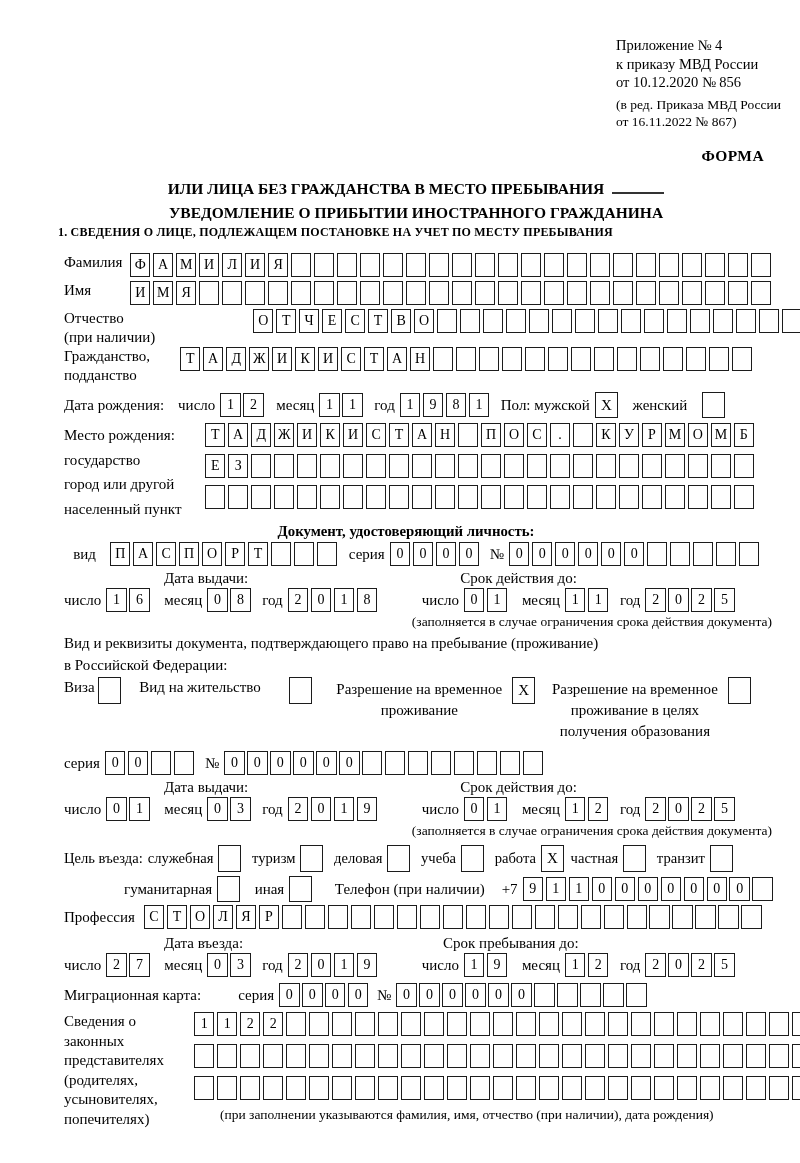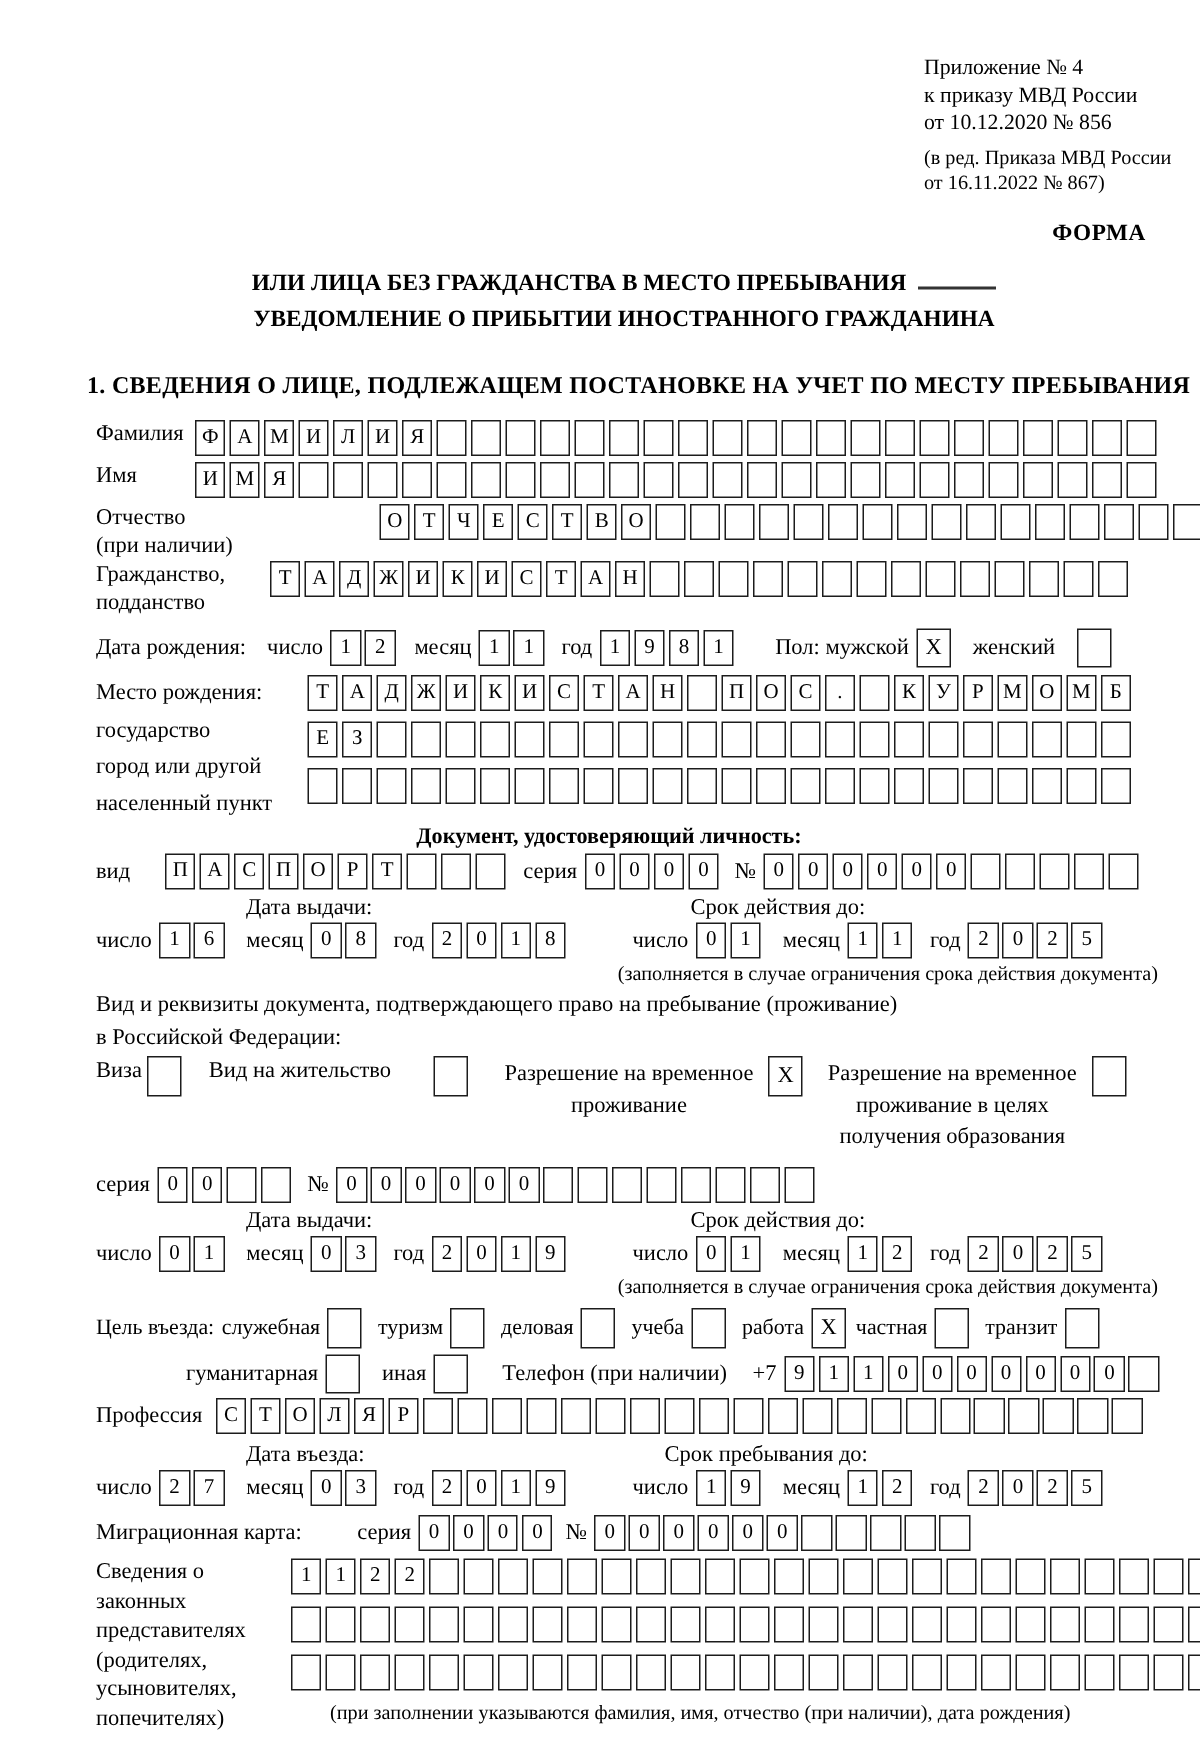--- a/index.html
+++ b/index.html
@@ -7,21 +7,21 @@
     width:800px;height:1163px;box-sizing:border-box;
     padding:36px 12px 0 64px;
     font-family:"Liberation Serif","DejaVu Serif",serif;
     color:#000;font-size:15px;position:relative;overflow:hidden;background:#fff;
   }
   .annex{margin-left:552px;line-height:1.28;font-size:14.5px;}
   .annex .amend{font-size:13.5px;margin-top:4px;line-height:1.3;}
   .forma{text-align:right;font-weight:bold;font-size:15.5px;margin-top:16px;padding-right:24px;letter-spacing:.4px;}
   .title{text-align:center;font-weight:bold;font-size:15.5px;margin-top:12px;line-height:1.55;margin-left:-20px;}
   .uline{display:inline-block;width:52px;border-bottom:2px solid #333;height:13px;margin-left:8px;}
-  .sec{font-weight:bold;font-size:16px;margin-top:24px;margin-left:-6px;white-space:nowrap;letter-spacing:.2px;}
+  .sec{font-weight:bold;font-size:12px;margin-left:-6px;white-space:nowrap;letter-spacing:.2px;}
   .row{display:flex;align-items:flex-start;}
   .lbl{flex:none;line-height:19px;}
   .cells{display:flex;white-space:nowrap;flex:none;}
   .cell{
     flex:none;width:20.4px;height:24px;box-sizing:border-box;
     border:1.7px solid #1c1c1c;margin-right:2.6px;
     display:flex;align-items:center;justify-content:center;
     font-size:14px;line-height:1;
   }
   .cbox .cell{width:23px;height:26.5px;font-size:15px;}
@@ -204,21 +204,21 @@
         <span class="cell">1</span>
         <span class="cell">1</span>
       </span>
     <span class="t" style="margin-left:9px;">год</span>
     <span class="cells">
         <span class="cell">1</span>
         <span class="cell">9</span>
         <span class="cell">8</span>
         <span class="cell">1</span>
       </span>
-    <span class="t" style="margin-left:25px;">Пол: мужской</span>
+    <span class="t" style="margin-left:9px;">Пол: мужской</span>
     <span class="cells cbox">
         <span class="cell">X</span>
       </span>
     <span class="t" style="margin-left:12px;">женский</span>
     <span class="cells cbox" style="margin-left:10px;">
         <span class="cell"></span>
       </span>
   </div>
 
   <div class="row" style="margin-top:5px;">
@@ -306,21 +306,21 @@
           <span class="cell"></span>
           <span class="cell"></span>
           <span class="cell"></span>
         </div>
     </div>
   </div>
 
   <div class="hdr-doc" style="margin-top:2px;">Документ, удостоверяющий личность:</div>
 
   <div class="row ig" style="margin-top:2px;">
-    <span class="t" style="width:41px;">вид</span>
+    <span class="t" style="width:41px;text-align:center;">вид</span>
     <span class="cells">
         <span class="cell">П</span>
         <span class="cell">А</span>
         <span class="cell">С</span>
         <span class="cell">П</span>
         <span class="cell">О</span>
         <span class="cell">Р</span>
         <span class="cell">Т</span>
         <span class="cell"></span>
         <span class="cell"></span>

